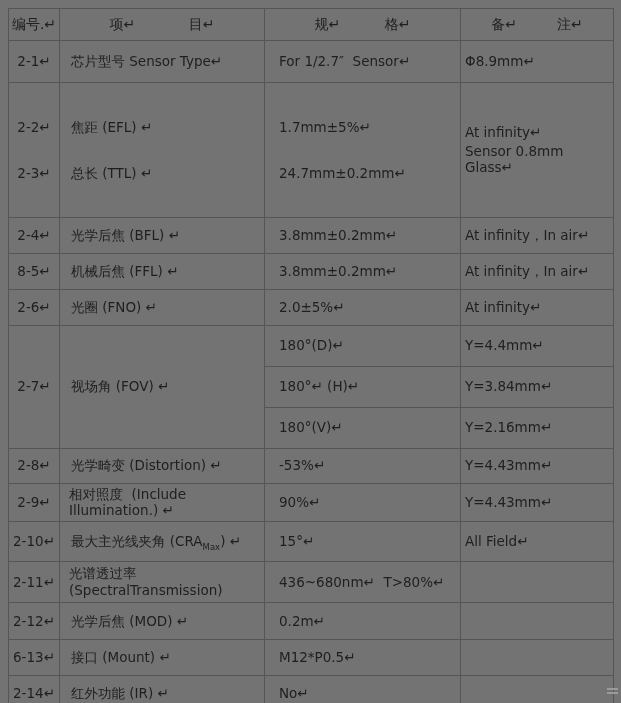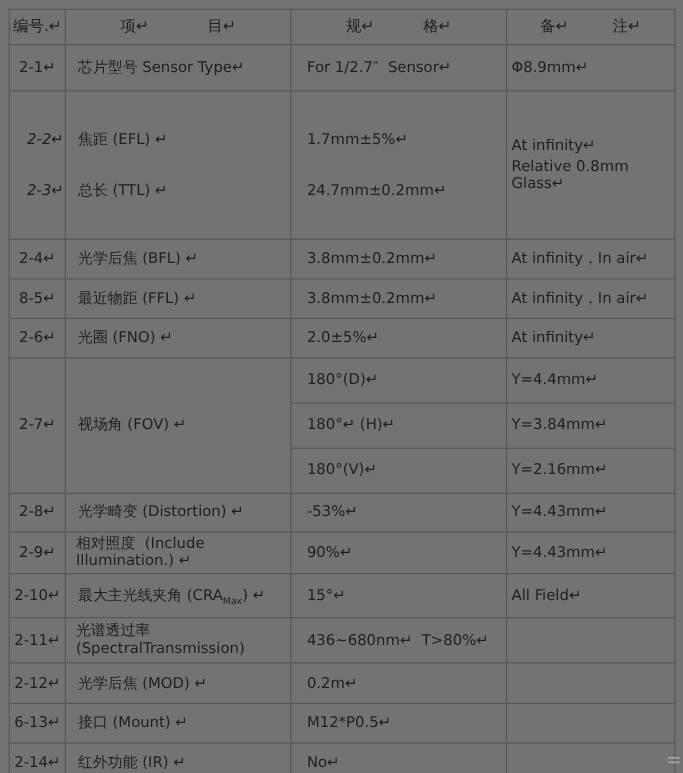--- a/index.html
+++ b/index.html
@@ -58,55 +58,55 @@
     <tbody>
       <tr style="height:42px">
         <td class="c-no">2-1↵</td>
         <td class="c-item">芯片型号 Sensor Type↵</td>
         <td class="c-spec">For 1/2.7″  Sensor↵</td>
         <td class="c-note">Φ8.9mm↵</td>
       </tr>
 
       <tr style="height:78px">
         <td class="c-no">
-          <div class="dual" style="align-items:flex-end;font-style:italic;">
+          <div class="dual" style="align-items:center;">
             <div>2-2↵</div>
             <div>2-3↵</div>
           </div>
         </td>
         <td class="c-item">
           <div class="dual">
             <div>焦距 (EFL) ↵</div>
             <div>总长 (TTL) ↵</div>
           </div>
         </td>
         <td class="c-spec">
           <div class="dual">
             <div>1.7mm±5%↵</div>
             <div>24.7mm±0.2mm↵</div>
           </div>
         </td>
         <td class="c-note">
           <div class="dual" style="height:58px;justify-content:space-evenly;">
             <div>At infinity↵</div>
-            <div>Relative 0.8mm Glass↵</div>
+            <div>Sensor 0.8mm Glass↵</div>
           </div>
         </td>
       </tr>
 
       <tr style="height:36px">
         <td class="c-no">2-4↵</td>
         <td class="c-item">光学后焦 (BFL) ↵</td>
         <td class="c-spec">3.8mm±0.2mm↵</td>
         <td class="c-note">At infinity，In air↵</td>
       </tr>
 
       <tr style="height:36px">
         <td class="c-no">8-5↵</td>
-        <td class="c-item">最近物距 (FFL) ↵</td>
+        <td class="c-item">机械后焦 (FFL) ↵</td>
         <td class="c-spec">3.8mm±0.2mm↵</td>
         <td class="c-note">At infinity，In air↵</td>
       </tr>
 
       <tr style="height:36px">
         <td class="c-no">2-6↵</td>
         <td class="c-item">光圈 (FNO) ↵</td>
         <td class="c-spec">2.0±5%↵</td>
         <td class="c-note">At infinity↵</td>
       </tr>

